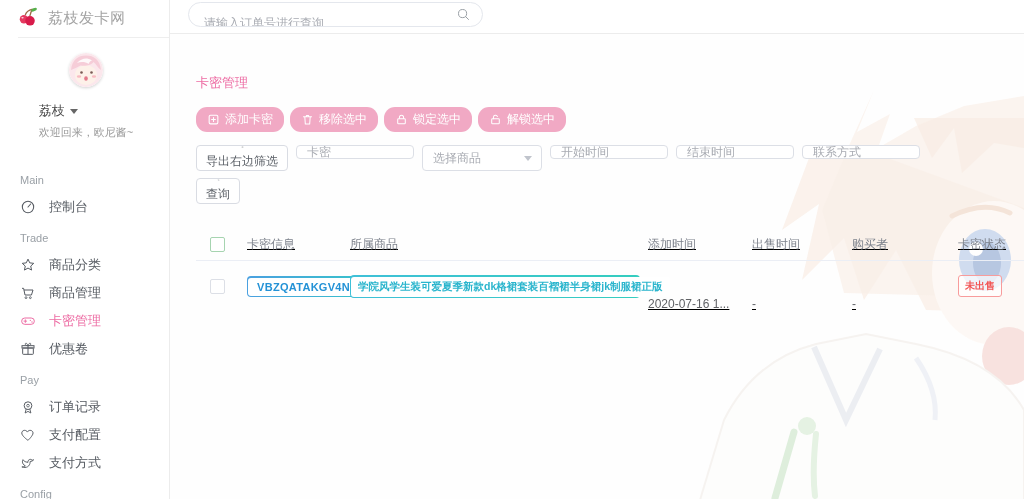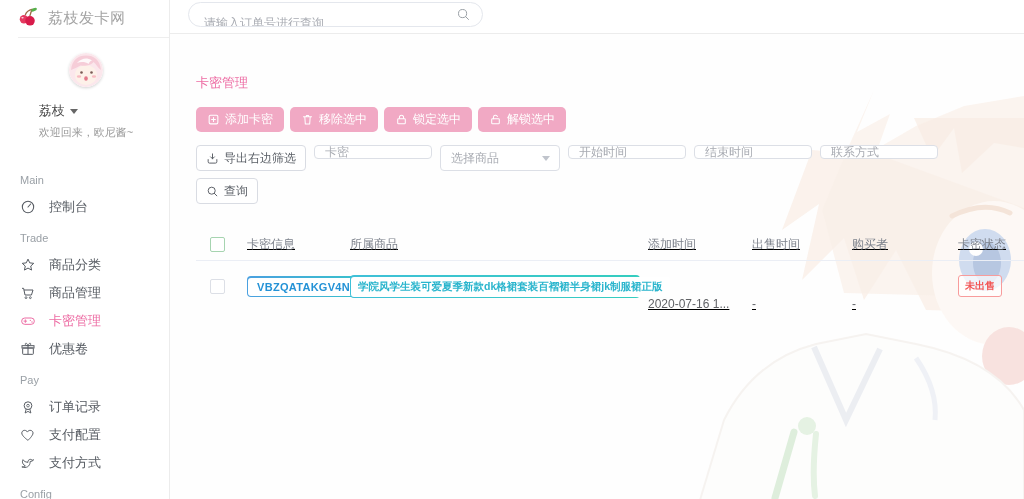--- a/index.html
+++ b/index.html
@@ -38,28 +38,28 @@
   .search-box input::placeholder { color:#a8abb2; }
   .search-box .mag { position:absolute; right:12px; top:5px; }
 
   .content { position:relative; flex:1; overflow:hidden; padding:40px 0 0 26px; background:#fefefe; }
   .watermark { position:absolute; top:54px; right:0; pointer-events:none; }
 
   .page-title { font-size:13px; font-weight:400; color:#ed6da4; margin-bottom:15px; position:relative; z-index:2; }
 
   .action-row { display:flex; gap:6px; margin-bottom:13px; position:relative; z-index:2; }
   .btn-pink { display:flex; align-items:center; gap:5px; height:25px; padding:0 11px;
-    background:#f1a9c4; color:#fff; border:none; border-radius:5px; font-size:12px;
+    background:#f1a9c4; color:#fff; border:none; border-radius:11px; font-size:12px;
     cursor:pointer; font-family:inherit; }
 
   .filter-row { display:flex; gap:8px; margin-bottom:7px; position:relative; z-index:2; flex-wrap:nowrap; }
   .filter-row > * { flex:0 0 auto; }
   .btn-outline { display:flex; align-items:center; gap:5px; height:26px; padding:0 9px;
     background:#fff; border:1px solid #d9dce3; border-radius:4px; font-size:12px; color:#5a5f66;
-    cursor:pointer; font-family:inherit; }
+    cursor:pointer; font-family:inherit;flex-direction:column; }
   .filter-input { width:118px; height:14px; border:1px solid #dcdfe6; border-radius:4px;
     padding:0 10px; font-size:12px; color:#606266; outline:none; font-family:inherit; background:#fff; }
   .filter-input::placeholder { color:#a8abb2; }
   .filter-select { width:120px; height:26px; border:1px solid #dcdfe6; border-radius:4px;
     padding:0 9px 0 10px; font-size:12px; color:#a8abb2; background:#fff; display:flex;
     align-items:center; justify-content:space-between; cursor:pointer; }
   .chev { width:0; height:0; border-left:4px solid transparent; border-right:4px solid transparent;
     border-top:5px solid #c0c4cc; }
   .query-row { margin-top:6px; position:relative; z-index:2; }
 

